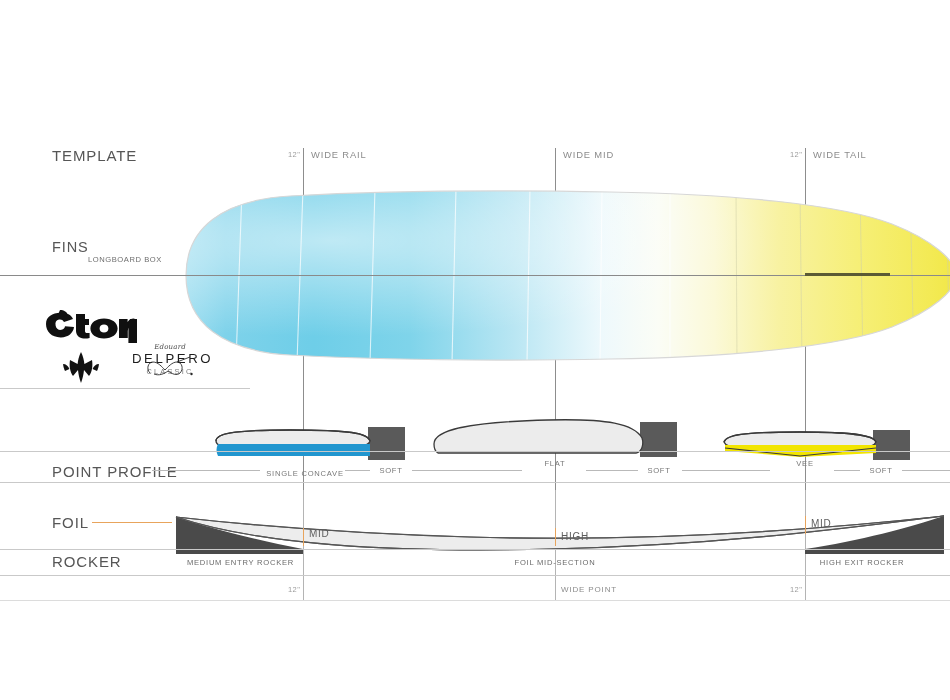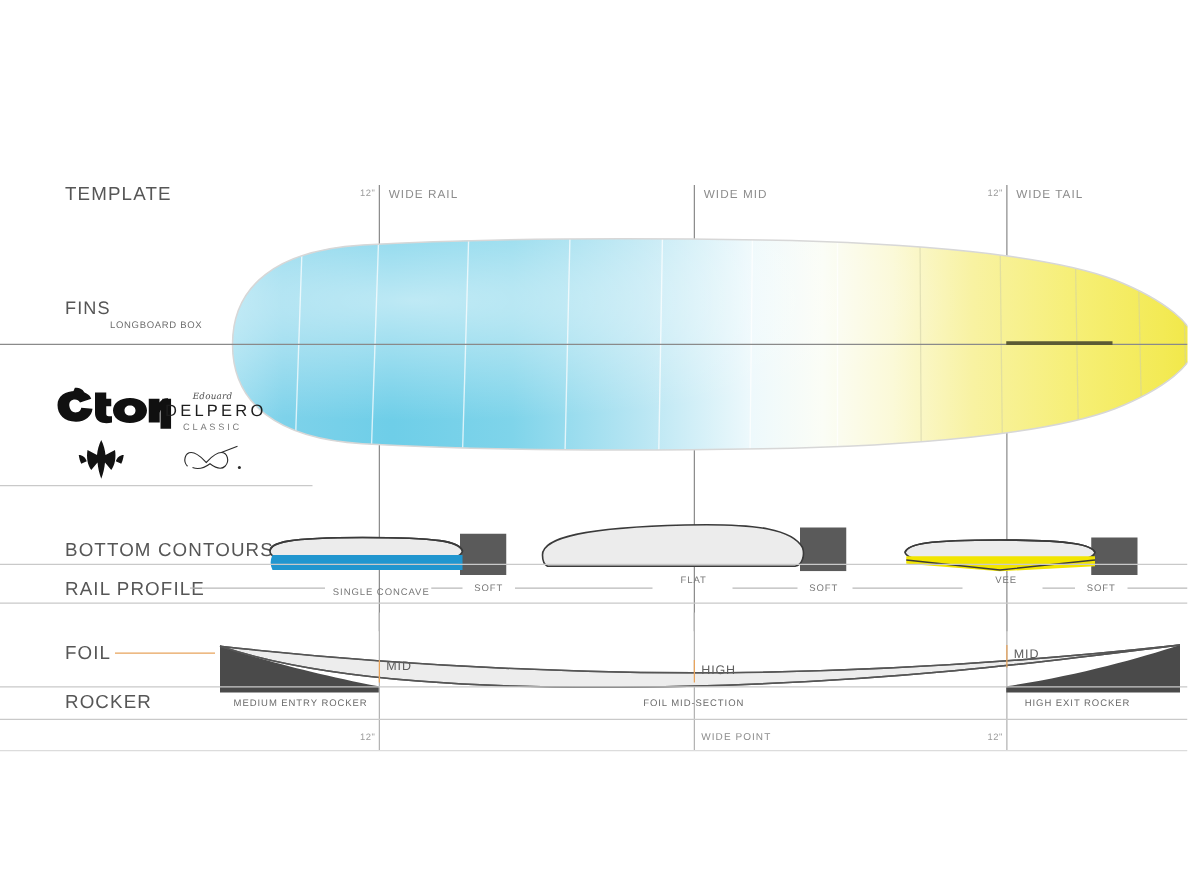--- a/index.html
+++ b/index.html
@@ -30,21 +30,21 @@
   .cap{position:absolute;font-size:7.6px;letter-spacing:.75px;color:#777;white-space:nowrap;text-align:center;}
   .cap.dk{color:#6a6a6a;}
   .rule{position:absolute;height:1px;background:#b9b9b9;}
 
   .foilcap{position:absolute;font-size:10px;letter-spacing:.7px;color:#5e5e5e;white-space:nowrap;}
   .vtickorange{position:absolute;width:1px;background:#e8a45c;}
 
   
   .logo-wrap{position:absolute;}
   .delpero-script{font-family:"DejaVu Serif",serif;font-style:italic;font-size:7px;
-      color:#4a4a4a;letter-spacing:.2px;text-align:center;}
+      color:#4a4a4a;letter-spacing:.2px;text-align:center;margin-top:30px;}
   .delpero-main{font-size:13.2px;letter-spacing:2.6px;color:#1d1d1d;text-align:center;
       font-family:"Liberation Sans",sans-serif;}
   .delpero-sub{font-size:7.4px;letter-spacing:2.2px;color:#7a7a7a;text-align:center;margin-top:1px;}
 </style>
 </head>
 <body>
 
 <div class="stage">
 
   <div class="vguide" style="left:303px;top:148px;height:357px;"></div>
@@ -181,21 +181,20 @@
         <path d="M4,18 C0,14 2,7 7,7 C12,7 16,12 19,15 C22,12 26,7 31,7
                  C36,7 38,14 34,18 C31,21 26,19 22,16 C18,19 13,21 8,19"></path>
         <path d="M31,7 L44,2"></path>
       </g>
       <circle cx="45.5" cy="19" r="1.2" fill="#2a2a2a"></circle>
     </svg>
   </div>
 
   <div class="hline" style="left:0px;top:388px;width:250px;"></div>
 
-  <div class="abs rowlabel big" style="left:52px;top:432px;">BOTTOM  CONTOURS</div>
 
   <svg class="abs" width="200" height="45" viewBox="0 0 200 45" style="left:210px;top:415px;">
     <rect x="158" y="12" width="37" height="33" fill="#5a5a5a"></rect>
     <path d="M 6,26 C 6,19 20,15 80,15 C 140,15 158,18 160,26
              C 158,33 140,36 80,36 C 20,36 6,33 6,26 Z" fill="#ececec" stroke="#3a3a3a" stroke-width="1.3"></path>
     <path d="M 8,29 L 160,29 L 160,41 L 8,41 C 6,37 6,33 8,29 Z" fill="#2196cf"></path>
     <path d="M 6,26 C 6,19 20,15 80,15 C 140,15 158,18 160,26" fill="none" stroke="#3a3a3a" stroke-width="1.3"></path>
   </svg>
   <div class="cap" style="left:235px;top:469px;width:140px;">SINGLE CONCAVE</div>
 
@@ -211,21 +210,21 @@
     <path d="M 6,24 C 8,17 24,14 82,14 C 140,14 156,18 158,24
              C 156,30 140,33 82,33 C 24,33 8,30 6,24 Z" fill="#ececec" stroke="#3a3a3a" stroke-width="1.3"></path>
     <path d="M 7,27 L 158,27 L 158,35 L 82,39 L 7,33 Z" fill="#f2e500"></path>
     <path d="M 6,24 C 8,17 24,14 82,14 C 140,14 156,18 158,24" fill="none" stroke="#3a3a3a" stroke-width="1.3"></path>
     <path d="M 7,30 L 82,38 L 158,30" fill="none" stroke="#3a3a3a" stroke-width="1.1"></path>
   </svg>
   <div class="cap" style="left:745px;top:459px;width:120px;">VEE</div>
 
   <div class="hline" style="left:0px;top:451px;width:950px;"></div>
 
-  <div class="abs rowlabel big" style="left:52px;top:463px;">RAIL PROFILE</div>
+  <div class="abs rowlabel big" style="left:52px;top:463px;">POINT PROFILE</div>
 
   <div class="rule" style="left:152px;top:470px;width:108px;"></div>
   <div class="rule" style="left:345px;top:470px;width:25px;"></div>
   <div class="cap" style="left:370px;top:466px;width:42px;">SOFT</div>
   <div class="rule" style="left:412px;top:470px;width:110px;"></div>
   <div class="rule" style="left:586px;top:470px;width:52px;"></div>
   <div class="cap" style="left:638px;top:466px;width:42px;">SOFT</div>
   <div class="rule" style="left:682px;top:470px;width:88px;"></div>
   <div class="rule" style="left:834px;top:470px;width:26px;"></div>
   <div class="cap" style="left:860px;top:466px;width:42px;">SOFT</div>

